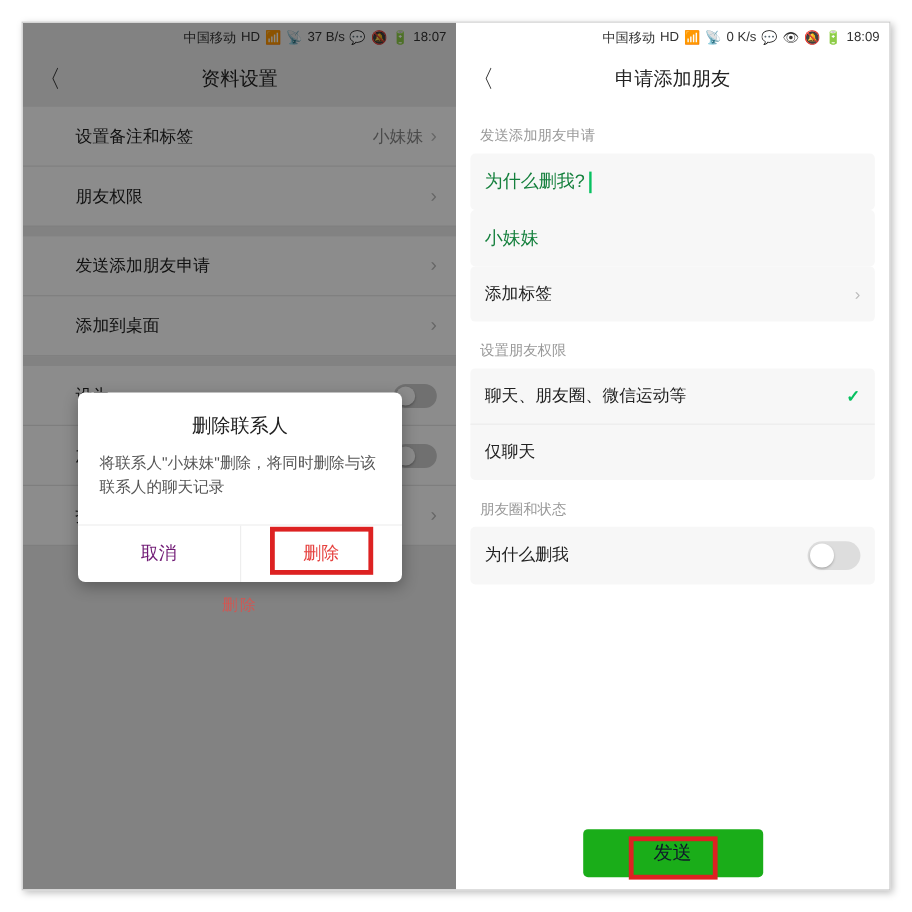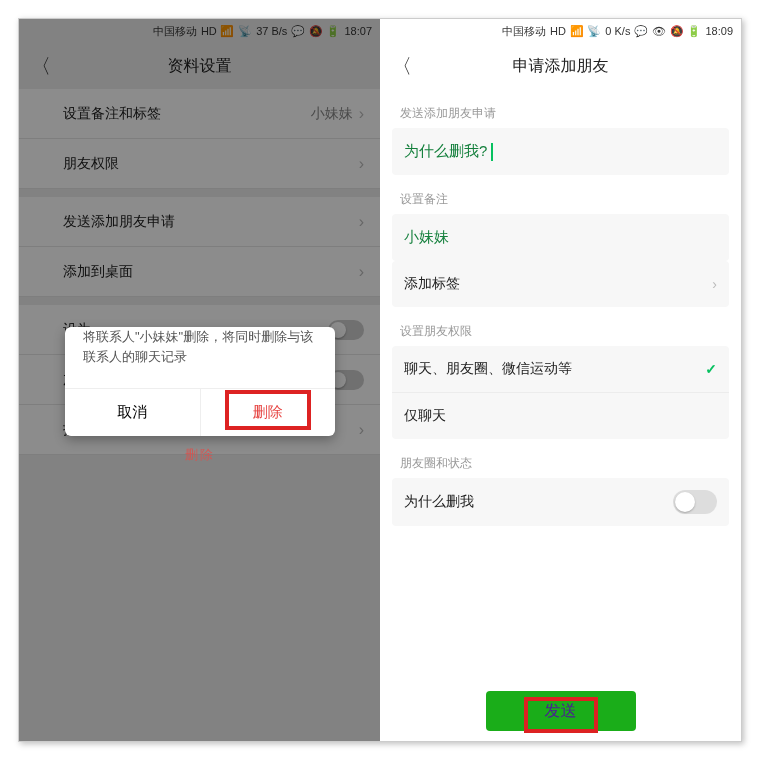--- a/index.html
+++ b/index.html
@@ -96,21 +96,21 @@
     width: 270px;
     background: #fff;
     border-radius: 6px;
     box-shadow: 0 4px 12px rgba(0,0,0,0.3);
     text-align: center;
   }
   .dialog .dlg-title { font-size: 16px; font-weight: 500; padding: 18px 12px 10px; }
   .dialog .dlg-body { font-size: 13px; color: #555; padding: 0 18px 22px; text-align: left; line-height: 1.5; }
   .dialog .dlg-btns { display: flex; border-top: 1px solid #eee; }
   .dialog .dlg-btn { flex: 1; padding: 14px 0; font-size: 15px; }
-  .dialog .dlg-btn.cancel { color: #000000; border-right: 1px solid #eee; text-align: center; }
+  .dialog .dlg-btn.cancel { color: #701a75; border-right: 1px solid #eee; text-align: center; }
   .dialog .dlg-btn.delete { color: #e64340; font-weight: 500; }
   .dlg-delete-box {
     position: absolute;
     right: 24px; bottom: 6px;
     width: 86px; height: 40px;
     border: 4px solid #d22;
     pointer-events: none;
   }
   .hidden-delete-text {
     position: absolute;
@@ -178,21 +178,21 @@
     width: 20px; height: 20px; border-radius: 50%;
     background: #fff; top: 2px; left: 2px;
     box-shadow: 0 1px 2px rgba(0,0,0,0.25);
   }
   .send-btn {
     position: absolute;
     left: 50%; transform: translateX(-50%);
     bottom: 10px;
     width: 150px; height: 40px;
     background: #1aad19;
-    color: #4c1d95;
+    color: #0f172a;
     font-size: 16px;
     display: flex; align-items: center; justify-content: center;
     border-radius: 4px;
   }
   .send-box {
     position: absolute;
     left: 50%; transform: translateX(-50%);
     bottom: 8px;
     width: 74px; height: 36px;
     border: 4px solid #d22;
@@ -252,20 +252,21 @@
       <div class="toggle"></div>
     </div>
     <div class="row">
       <span class="label">投诉</span>
       <span class="value"></span>
       <span class="chev">›</span>
     </div>
 
     <div class="dim"></div>
     <div class="dialog">
+      <div class="dlg-title">删除联系人</div>
       <div class="dlg-body">将联系人"小妹妹"删除，将同时删除与该联系人的聊天记录</div>
       <div class="dlg-btns">
         <div class="dlg-btn cancel">取消</div>
         <div class="dlg-btn delete">删除</div>
       </div>
       <div class="dlg-delete-box"></div>
       <div class="hidden-delete-text">删除</div>
     </div>
   </div>
 
@@ -286,21 +287,20 @@
       <span class="back">〈</span>
       <span class="title">申请添加朋友</span>
     </div>
 
     <div class="section-label">发送添加朋友申请</div>
     <div class="input-card">
       <span>为什么删我?</span>
       <span class="cursor"></span>
     </div>
 
-    <div class="section-label">设置备注</div>
     <div class="input-card">
       <span>小妹妹</span>
     </div>
 
     <div class="card-row">
       <span>添加标签</span>
       <span class="chev">›</span>
     </div>
 
     <div class="section-label">设置朋友权限</div>

